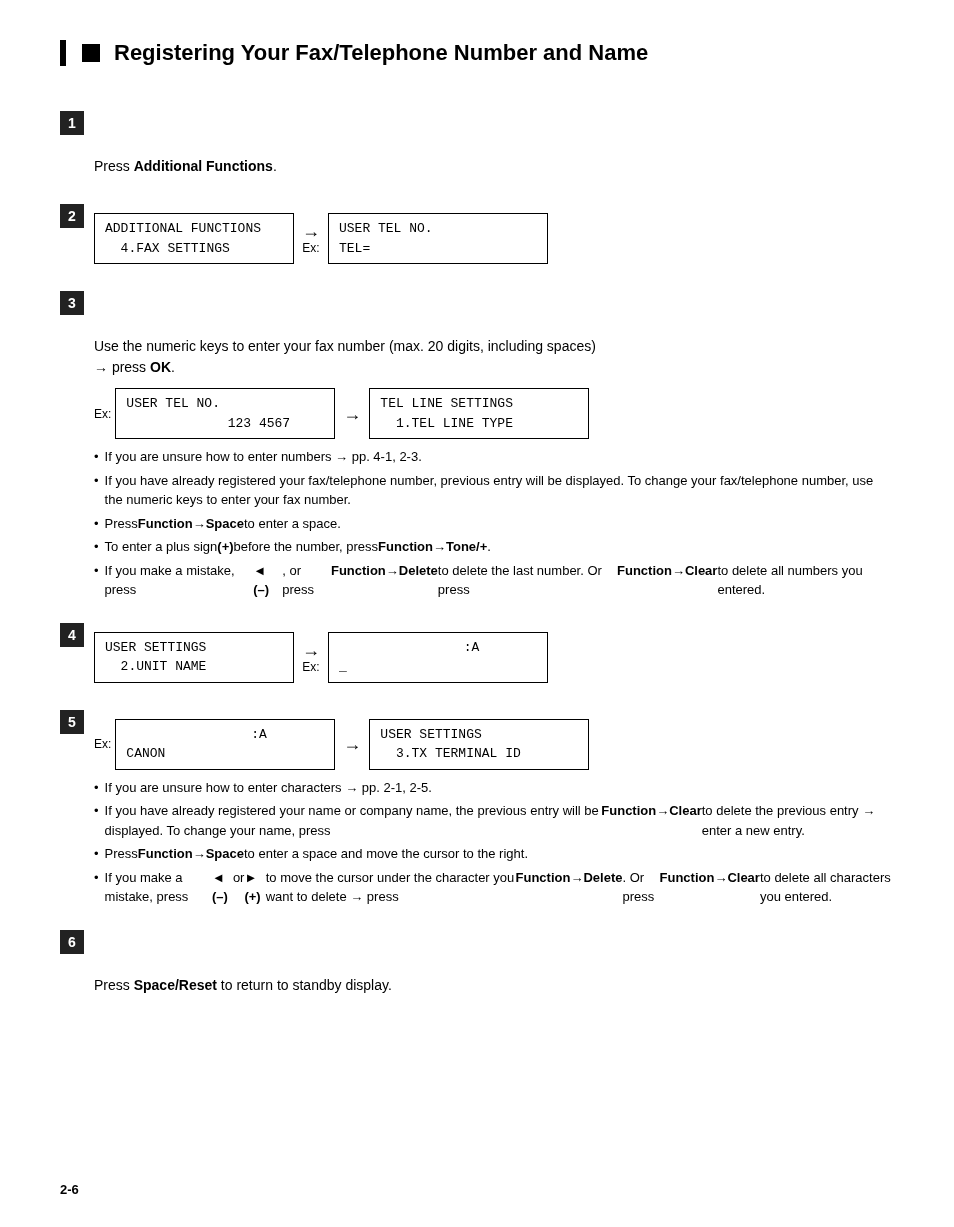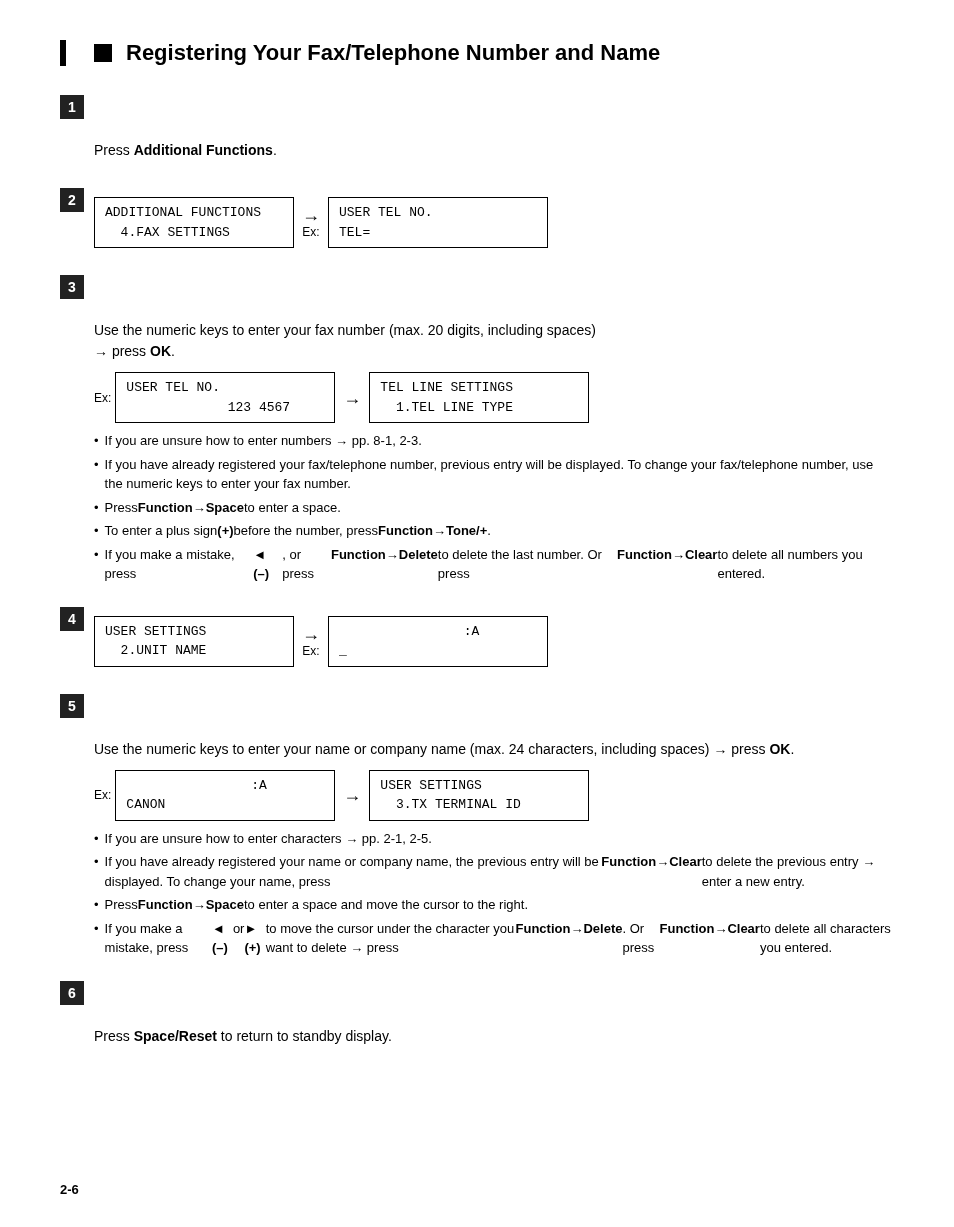--- a/index.html
+++ b/index.html
@@ -10,22 +10,22 @@
       color: #000;
       width: 954px;
       min-height: 1227px;
       padding: 40px 60px 40px 60px;
     }
 
     .page-title {
       font-size: 22px;
       font-weight: bold;
       border-left: 6px solid #000;
-      padding-left: 28px;
-      margin-bottom: 28px;
+      padding-left: 16px;
+      margin-bottom: 44px;
       display: flex;
       align-items: center;
       gap: 8px;
     }
     .page-title .square-icon {
       display: inline-block;
       width: 18px;
       height: 18px;
       background: #000;
       margin-right: 6px;
@@ -170,21 +170,21 @@
       <span class="ex-inline">Ex:</span>
       <div class="screen-box wide">USER TEL NO.
              123 4567</div>
       <div class="arrow-label">
         <span class="arrow">→</span>
       </div>
       <div class="screen-box wide">TEL LINE SETTINGS
   1.TEL LINE TYPE</div>
     </div>
     <ul class="bullets">
-      <li>If you are unsure how to enter numbers → pp. 8-1, 2-3.</li>
+      <li>If you are unsure how to enter numbers → pp. 4-1, 2-3.</li>
       <li>If you have already registered your fax/telephone number, previous entry will be displayed. To change your fax/telephone number, use the numeric keys to enter your fax number.</li>
       <li>Press <b>Function</b> → <b>Space</b> to enter a space.</li>
       <li>To enter a plus sign <b>(+)</b> before the number, press <b>Function</b> → <b>Tone/+</b>.</li>
       <li>If you make a mistake, press <b>◄ (–)</b>, or press <b>Function</b> → <b>Delete</b> to delete the last number. Or press <b>Function</b> → <b>Clear</b> to delete all numbers you entered.</li>
     </ul>
   </div>
 </div>
 
 <div class="step">
   <span class="step-num">4</span>
@@ -198,21 +198,20 @@
       </div>
       <div class="screen-box wide">                :A
 _</div>
     </div>
   </div>
 </div>
 
 <div class="step">
   <span class="step-num">5</span>
   <div class="step-content">
-    <p>Use the numeric keys to enter your name or company name (max. 24 characters, including spaces) → press <b>OK</b>.</p>
     <div class="screen-row">
       <span class="ex-inline">Ex:</span>
       <div class="screen-box wide">                :A
 CANON</div>
       <div class="arrow-label">
         <span class="arrow">→</span>
       </div>
       <div class="screen-box wide">USER SETTINGS
   3.TX TERMINAL ID</div>
     </div>

